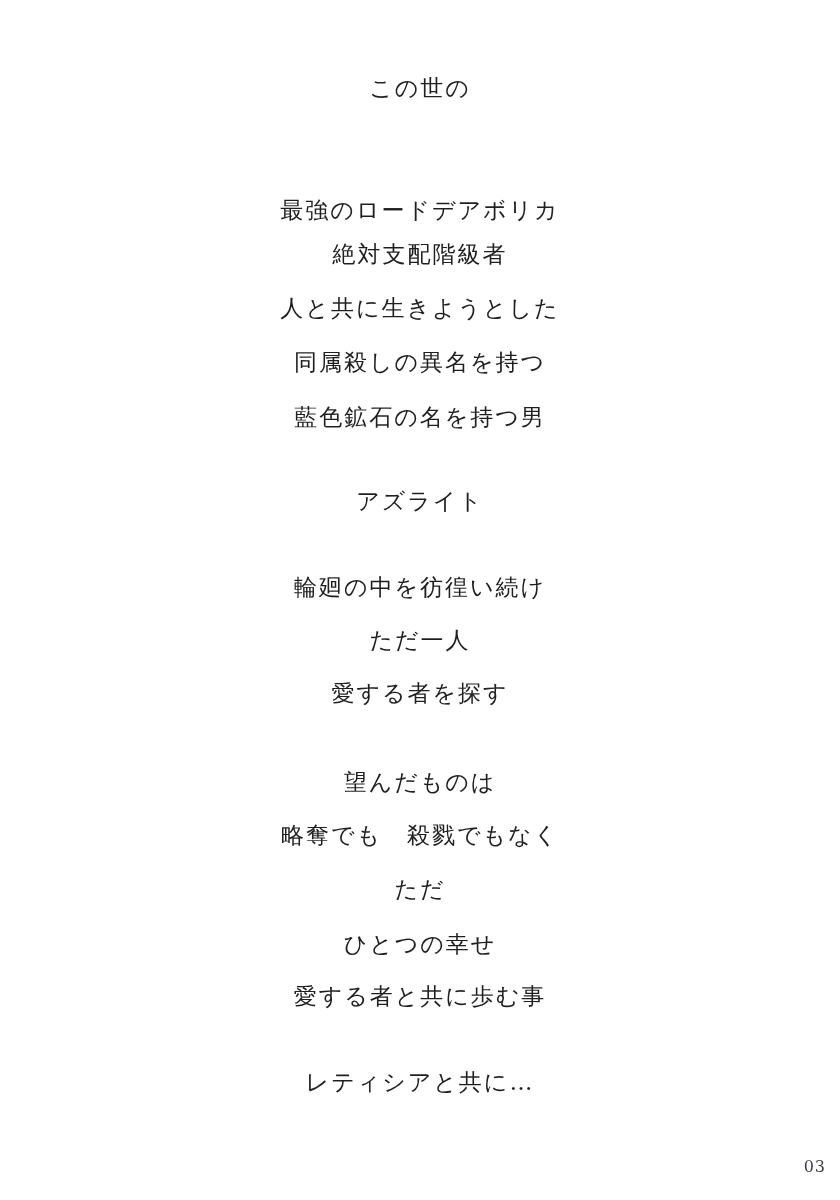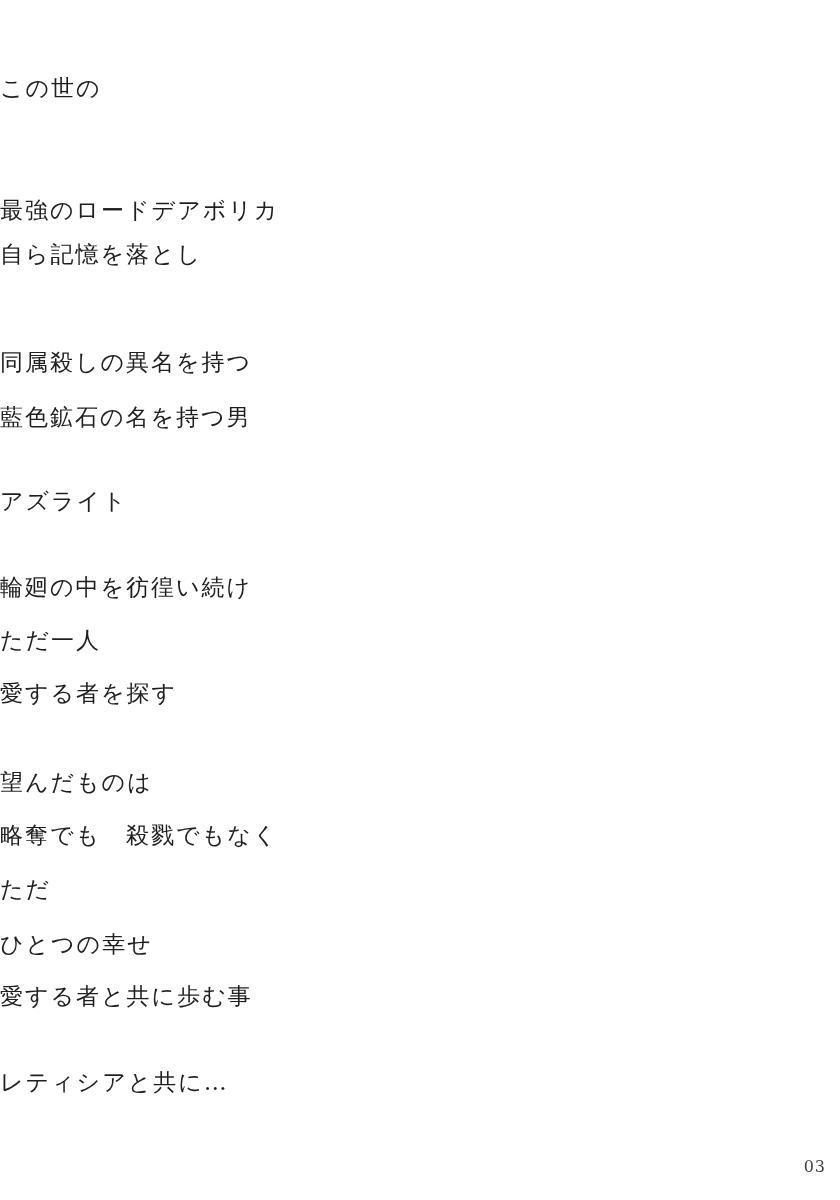--- a/index.html
+++ b/index.html
@@ -13,21 +13,21 @@
   .page {
     position: relative;
     width: 840px;
     height: 1200px;
     background: #ffffff;
   }
   .poem-line {
     position: absolute;
     left: 0;
     width: 100%;
-    text-align: left;
+    text-align: center;
     font-size: 23px;
     line-height: 30px;
     letter-spacing: 2px;
     color: #1f1f1f;
     white-space: pre;
   }
   .page-number {
     position: absolute;
     right: 14px;
     top: 1157px;
@@ -35,21 +35,22 @@
     color: #3c3c44;
     letter-spacing: 1px;
   }
 </style>
 </head>
 <body>
 
 <div class="page">
   <div class="poem-line" style="top:73px">この世の</div>
   <div class="poem-line" style="top:195px">最強のロードデアボリカ</div>
-  <div class="poem-line" style="top:239px">自ら記憶を落とし</div>
+  <div class="poem-line" style="top:239px">絶対支配階級者</div>
+  <div class="poem-line" style="top:293px">人と共に生きようとした</div>
   <div class="poem-line" style="top:347px">同属殺しの異名を持つ</div>
   <div class="poem-line" style="top:402px">藍色鉱石の名を持つ男</div>
   <div class="poem-line" style="top:486px">アズライト</div>
   <div class="poem-line" style="top:572px">輪廻の中を彷徨い続け</div>
   <div class="poem-line" style="top:625px">ただ一人</div>
   <div class="poem-line" style="top:678px">愛する者を探す</div>
   <div class="poem-line" style="top:767px">望んだものは</div>
   <div class="poem-line" style="top:820px">略奪でも　殺戮でもなく</div>
   <div class="poem-line" style="top:874px">ただ</div>
   <div class="poem-line" style="top:929px">ひとつの幸せ</div>

